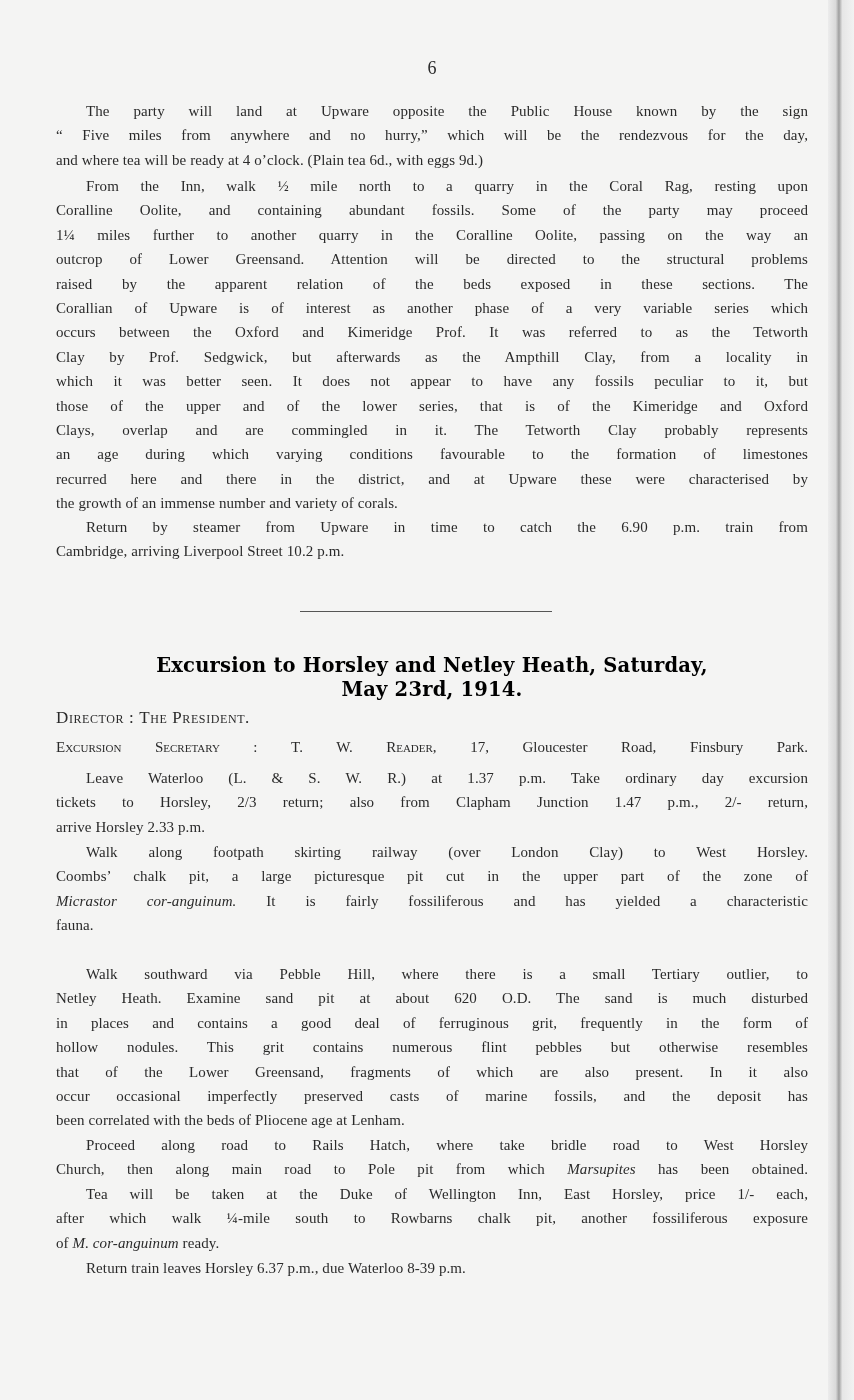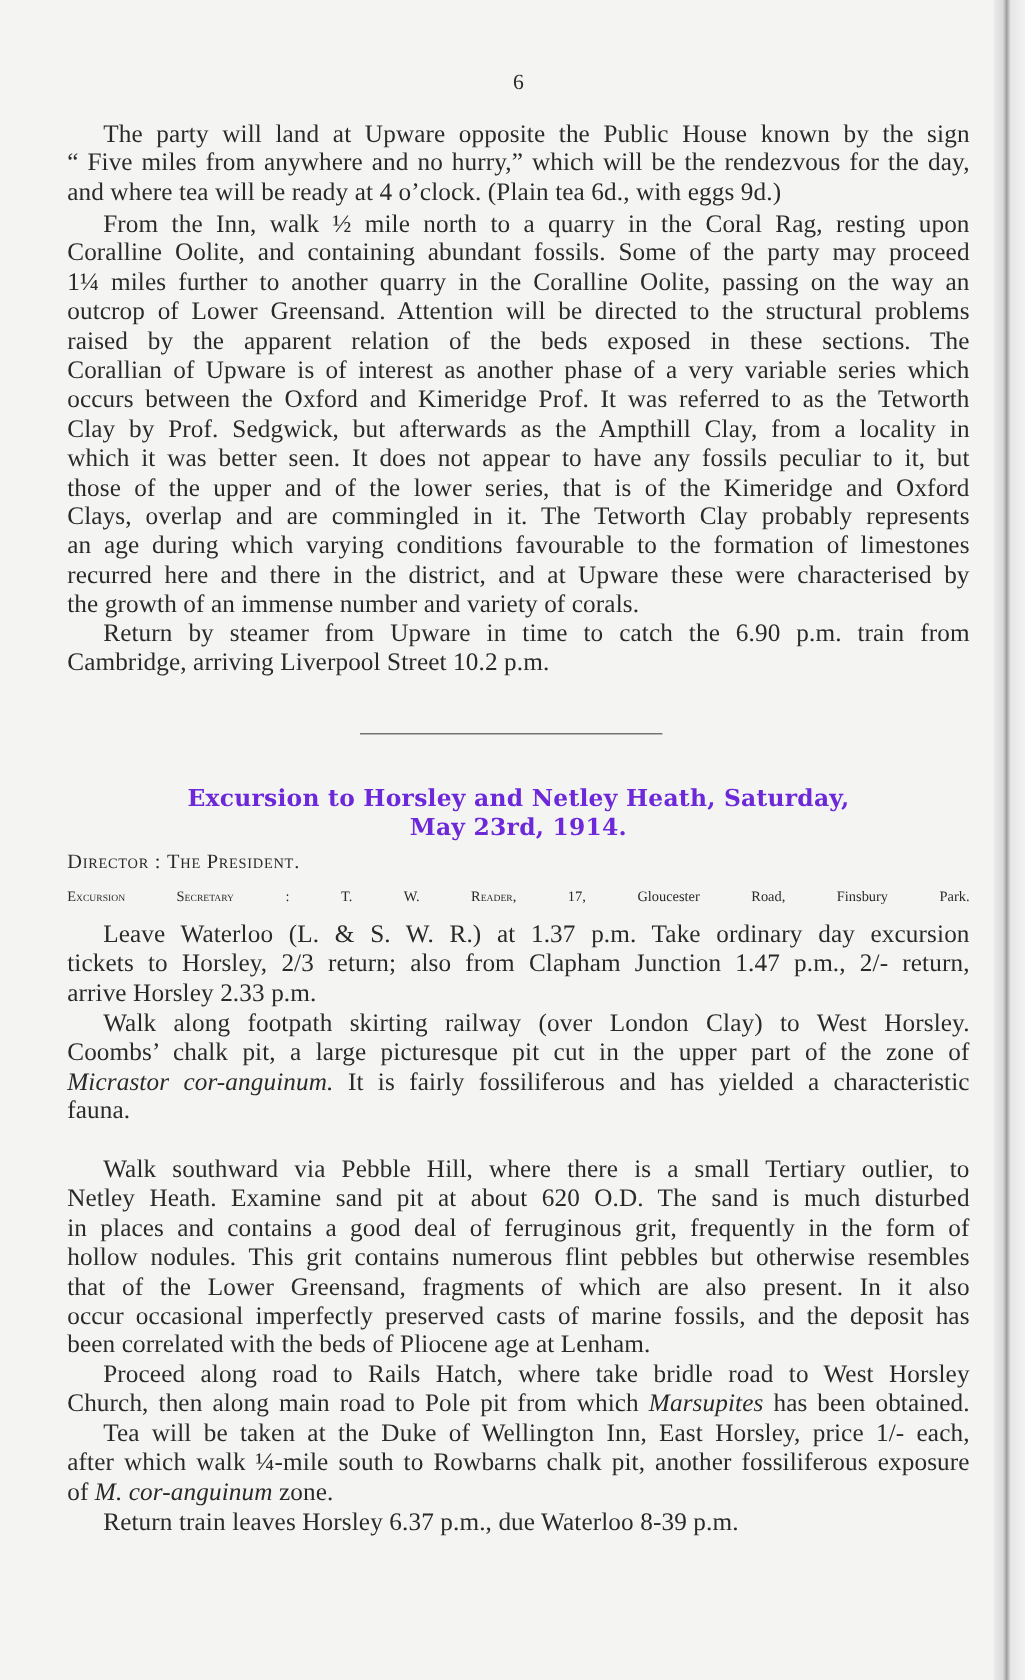--- a/index.html
+++ b/index.html
@@ -17,42 +17,42 @@
   .page {
     position: absolute; left: 56px; top: 0; width: 752px;
   }
   .page-number {
     position: absolute; left: 0; width: 752px; top: 58px;
     text-align: center; font-size: 18px;
   }
   .block { position: absolute; left: 0; width: 752px; }
   .line {
     display: block; height: 24.4px; line-height: 24.4px;
-    font-size: 21px; white-space: nowrap;
+    font-size: 15px; white-space: nowrap;
     text-align: justify; text-align-last: justify;
     letter-spacing: 0.1px;
   }
   .line.last { text-align-last: left; }
   .line.indent { padding-left: 30px; }
   i { font-style: italic; }
   .rule {
     position: absolute; left: 244px; top: 611px; width: 252px; height: 0;
     border-top: 1px solid #555;
   }
   .heading {
     position: absolute; left: 0; width: 752px; top: 654px;
     text-align: center; font-family: "DejaVu Serif", serif; font-weight: bold;
-    font-size: 19.5px; line-height: 24px; color: #6d28d9; letter-spacing: 0.2px;
+    font-size: 19.5px; line-height: 24px; color: #000000; letter-spacing: 0.2px;
   }
   .director {
     position: absolute; left: 0; width: 752px; top: 708px;
     font-size: 17px; letter-spacing: 0.6px;
   }
   .secretary {
-    position: absolute; left: 0; width: 752px; top: 735px; font-size: 12px;
+    position: absolute; left: 0; width: 752px; top: 735px; font-size: 15px;
     white-space: nowrap; text-align: justify; text-align-last: justify; height: 24px; line-height: 24px;
   }
 </style>
 </head>
 <body>
 
 <div class="spine"></div>
 
 <div class="page">
   <div class="page-number">6</div>
@@ -124,19 +124,19 @@
   </div>
 
   <div class="block" style="top:1133px">
     <span class="line indent">Proceed along road to Rails Hatch, where take bridle road to West Horsley</span>
     <span class="line"><span>Church, then along main road to Pole pit from which </span><i>Marsupites</i><span> has been obtained.</span></span>
   </div>
 
   <div class="block" style="top:1182px">
     <span class="line indent">Tea will be taken at the Duke of Wellington Inn, East Horsley, price 1/- each,</span>
     <span class="line">after which walk ¼-mile south to Rowbarns chalk pit, another fossiliferous exposure</span>
-    <span class="line last"><span>of </span><i>M. cor-anguinum</i><span> zone.</span></span>
+    <span class="line last"><span>of </span><i>M. cor-anguinum</i><span> ready.</span></span>
   </div>
 
   <div class="block" style="top:1256px">
     <span class="line indent last">Return train leaves Horsley 6.37 p.m., due Waterloo 8-39 p.m.</span>
   </div>
 </div>
 
 </body></html>

